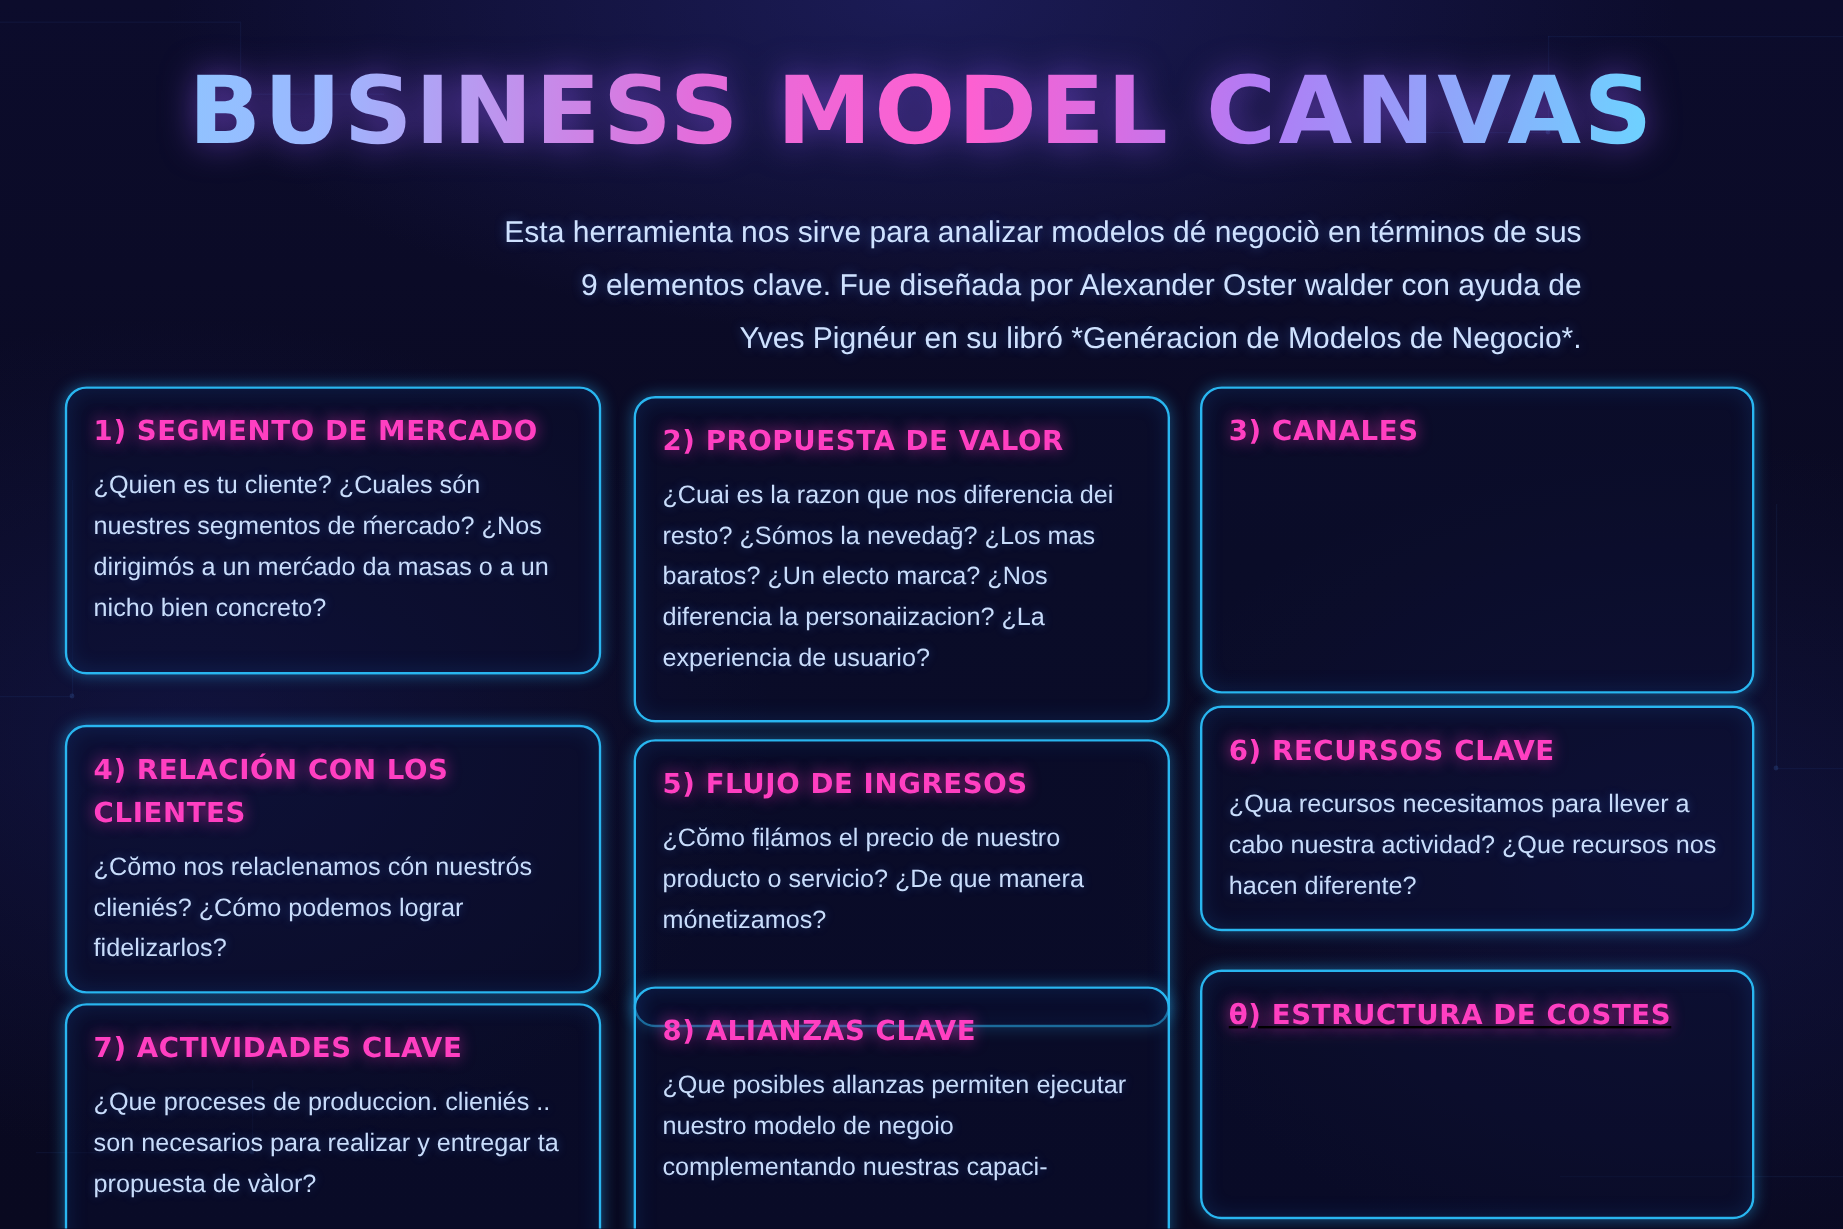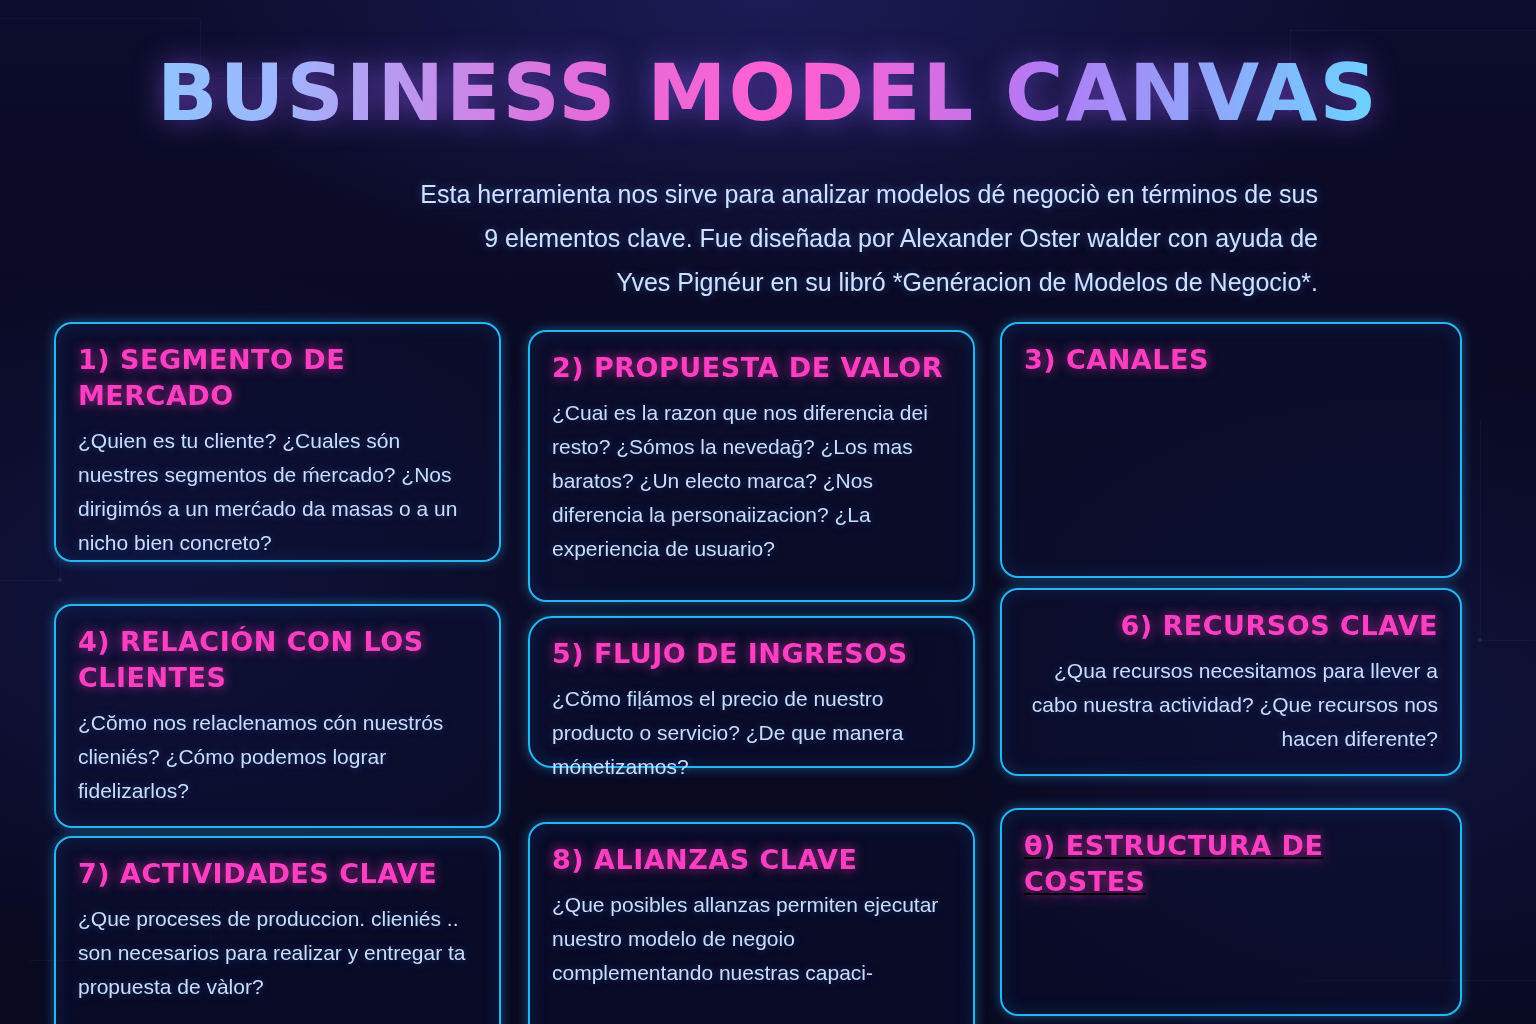--- a/index.html
+++ b/index.html
@@ -97,21 +97,21 @@
     box-shadow:
       0 0 12px rgba(40,170,240,0.45),
       inset 0 0 18px rgba(30,120,220,0.18);
     padding: 18px 22px 16px 22px;
     box-sizing: border-box;
   }
   .card h3 {
     margin: 0 0 10px 0;
     font-family: "DejaVu Sans", sans-serif;
     font-weight: bold;
-    font-size: 27px;
+    font-size: 23px;
     letter-spacing: 0.5px;
     line-height: 36px;
     color: #ff3fc1;
     text-shadow: 0 0 12px rgba(255,50,190,0.65);
   }
   .card p {
     margin: 0;
     font-size: 21px;
     line-height: 34px;
     color: #c9ddfb;
@@ -122,22 +122,22 @@
   .col1 { left: 0px;   width: 447px; }
   .col2 { left: 474px; width: 447px; }
   .col3 { left: 946px; width: 462px; }
 
   
   #c1 { top: 0px;   height: 240px; }
   #c2 { top: 8px;   height: 272px; }
   #c3 { top: 0px;   height: 256px; }
 
   #c4 { top: 282px; height: 224px; }
-  #c5 { top: 294px; height: 152px; border-radius: 24px; }
-  #c6 { top: 266px; height: 188px; text-align: right; }
+  #c5 { top: 294px; height: 240px; }
+  #c6 { top: 266px; height: 188px; }
 
   #c7 { top: 514px; height: 210px; }
   #c8 { top: 500px; height: 224px; }
   #c9 { top: 486px; height: 208px; text-decoration: underline; }
 </style>
 </head>
 <body>
 
 <div id="page">
 

